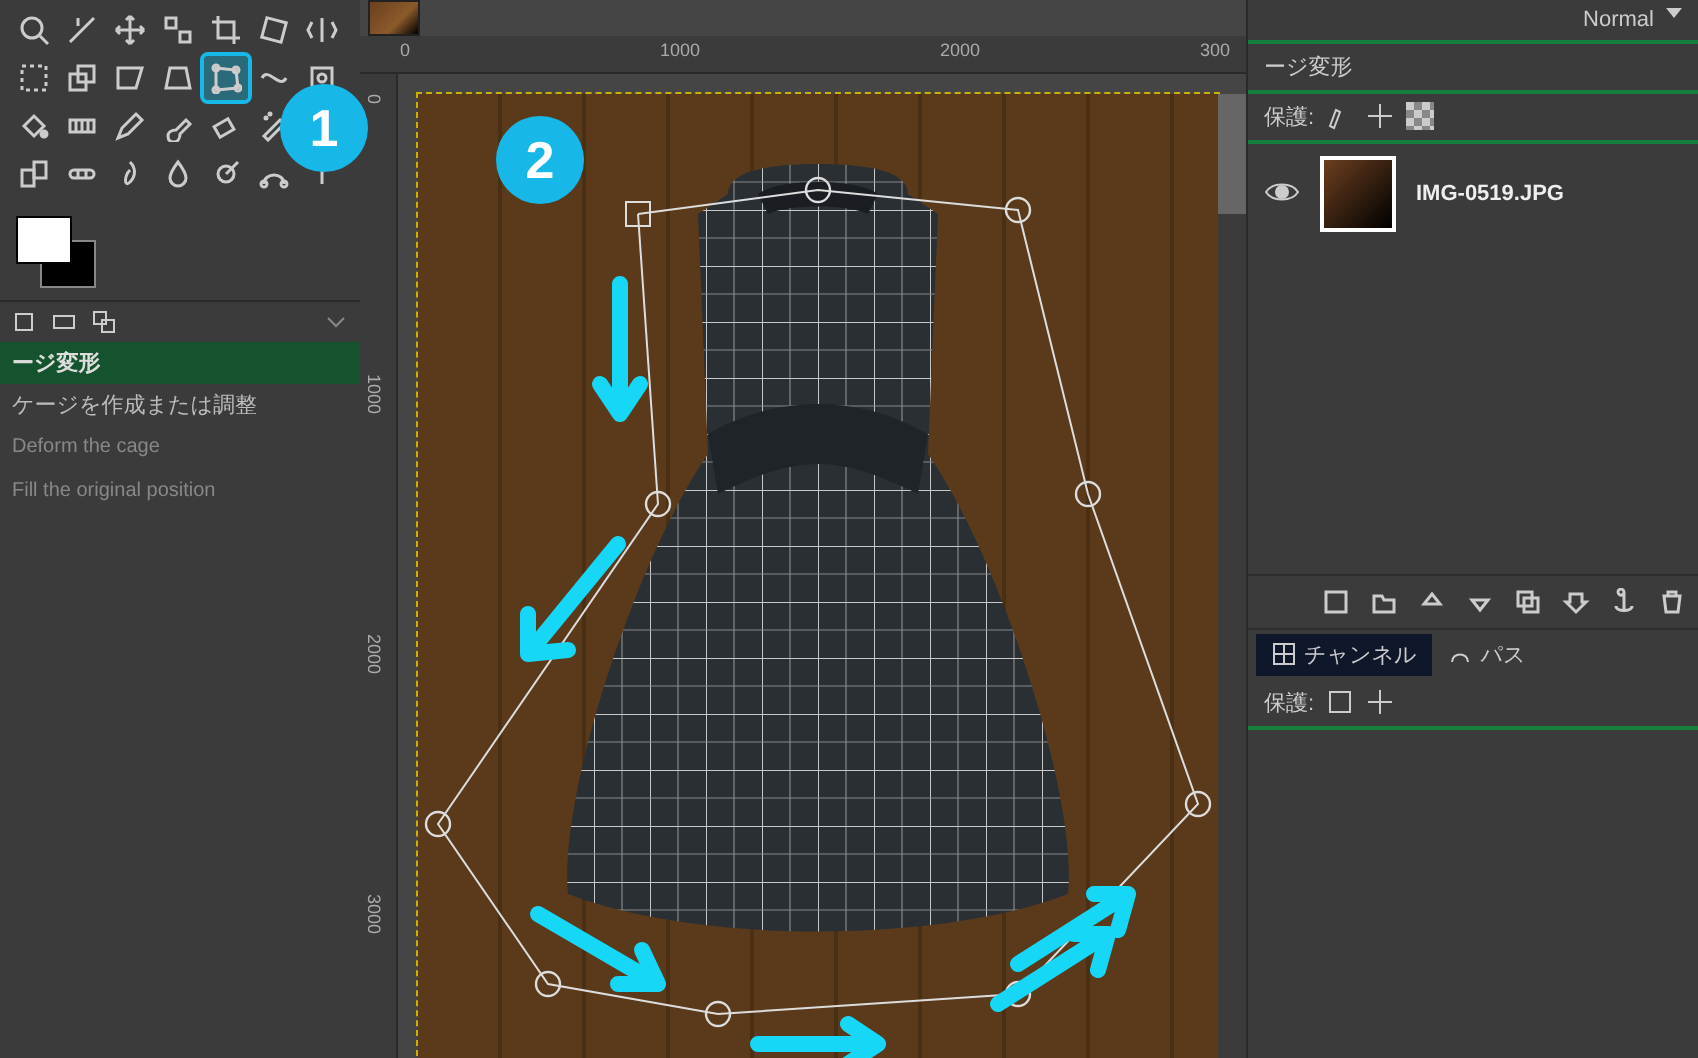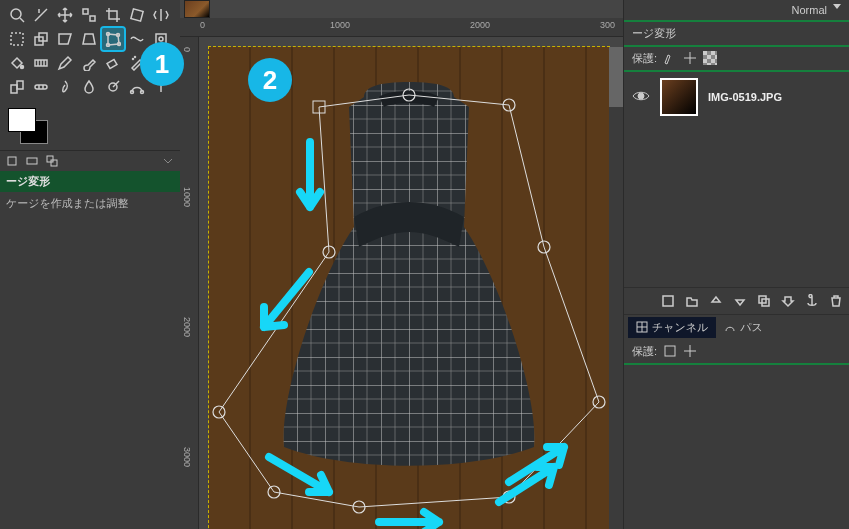--- a/index.html
+++ b/index.html
@@ -265,21 +265,23 @@
           <svg viewBox="0 0 12 12">
             <path d="M2 4l4 4 4-4" stroke="#888" fill="none"></path>
           </svg>
         </span>
     </div>
 
     <div class="opt-title">ージ変形</div>
     <div class="opt-body">
       <div>ケージを作成または調整</div>
       <div style="height:6px"></div>
+      <div class="hint">Deform the cage</div>
       <div style="height:8px"></div>
+      <div class="hint">Fill the original position</div>
     </div>
   </div>
 
   <div class="canvas-col">
     <div class="thumbbar">
       <div class="thumb"></div>
     </div>
     <div class="ruler-h">
       <span style="left:20px">0</span>
       <span style="left:150px">1000</span>

